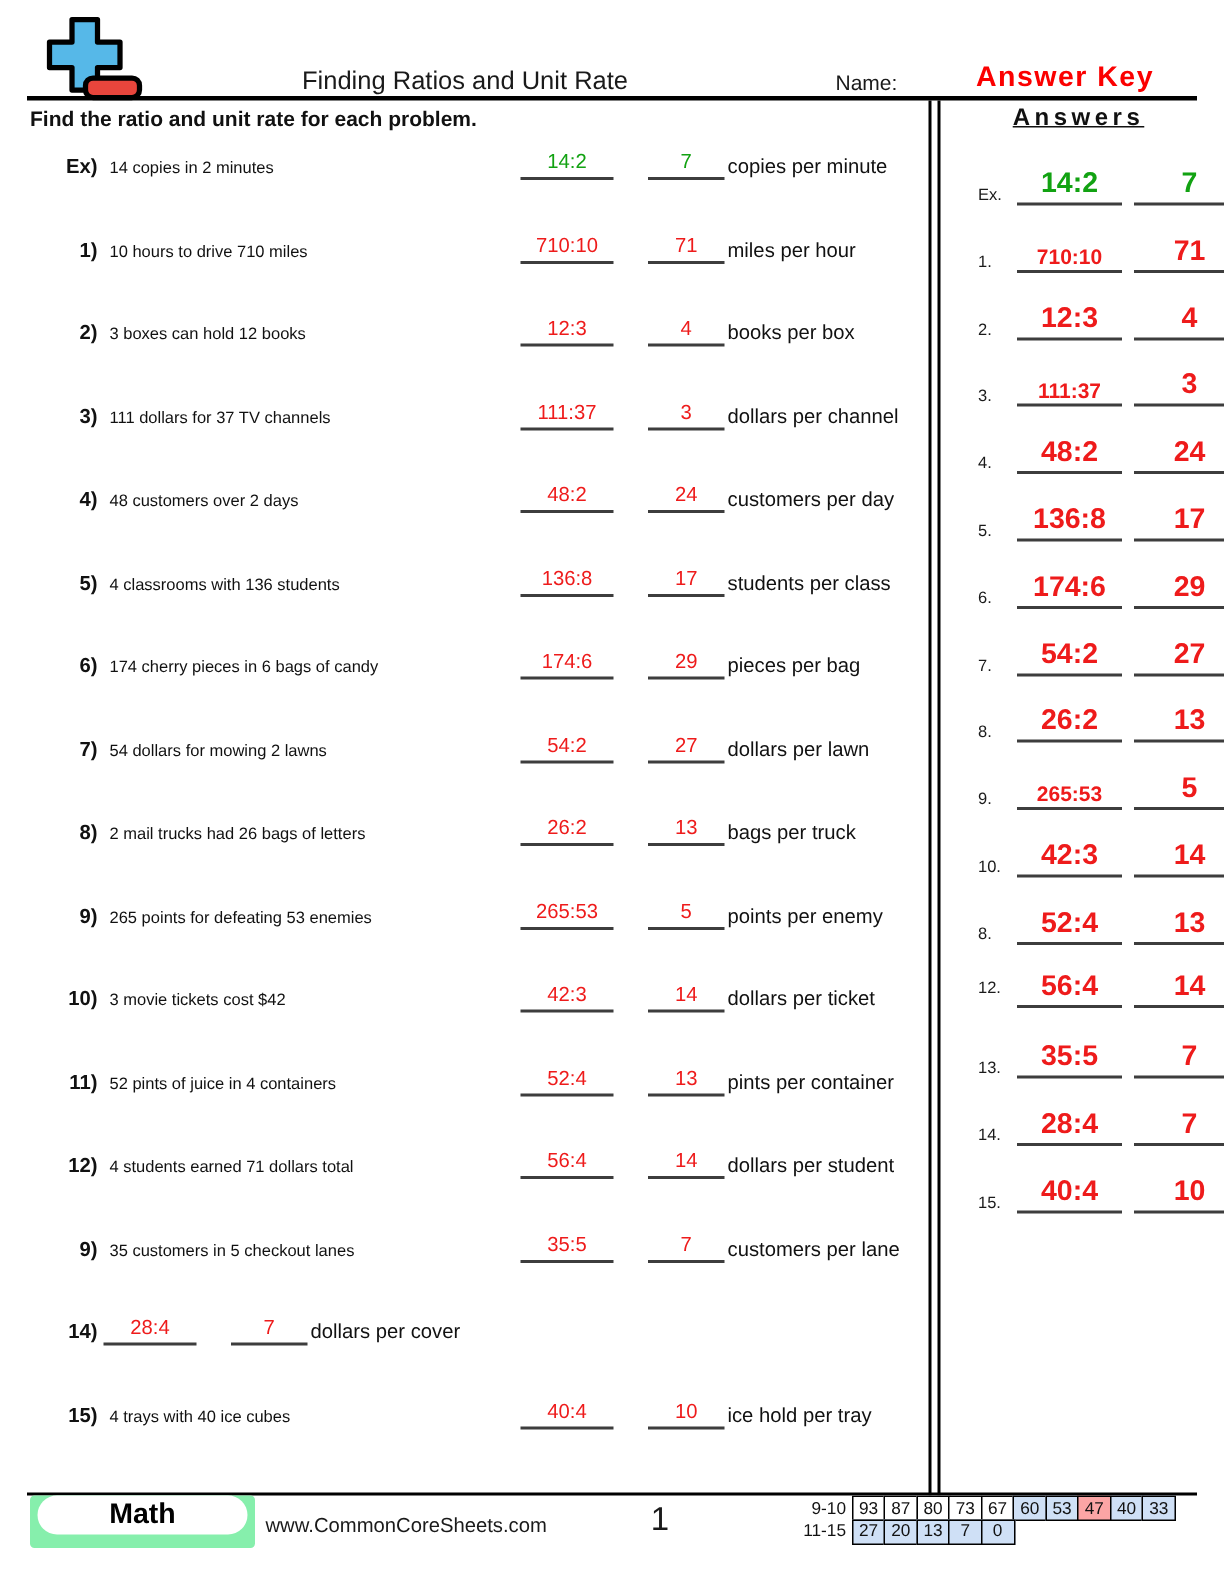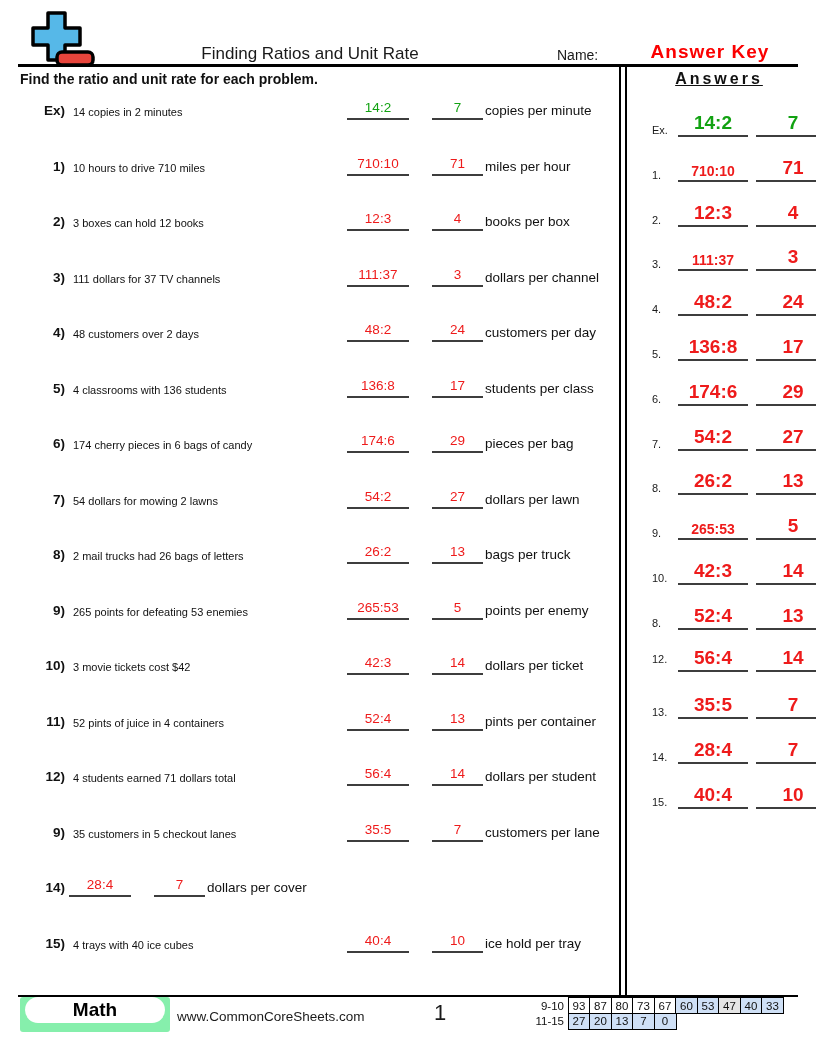--- a/index.html
+++ b/index.html
@@ -317,21 +317,21 @@
   <div class="score-table">
       <div class="score-row">
         <div class="score-label">9-10</div>
         <div class="score-cell">93</div>
         <div class="score-cell">87</div>
         <div class="score-cell">80</div>
         <div class="score-cell">73</div>
         <div class="score-cell">67</div>
         <div class="score-cell" style="background: rgb(207, 224, 246);">60</div>
         <div class="score-cell" style="background: rgb(207, 224, 246);">53</div>
-        <div class="score-cell" style="background: #e5e5e5;">47</div>
+        <div class="score-cell" style="background: #fca5a5;">47</div>
         <div class="score-cell" style="background: rgb(207, 224, 246);">40</div>
         <div class="score-cell" style="background: rgb(207, 224, 246);">33</div>
       </div>
       <div class="score-row">
         <div class="score-label">11-15</div>
         <div class="score-cell" style="background: rgb(207, 224, 246);">27</div>
         <div class="score-cell" style="background: rgb(207, 224, 246);">20</div>
         <div class="score-cell" style="background: rgb(207, 224, 246);">13</div>
         <div class="score-cell" style="background: rgb(207, 224, 246);">7</div>
         <div class="score-cell" style="background: rgb(207, 224, 246);">0</div>

